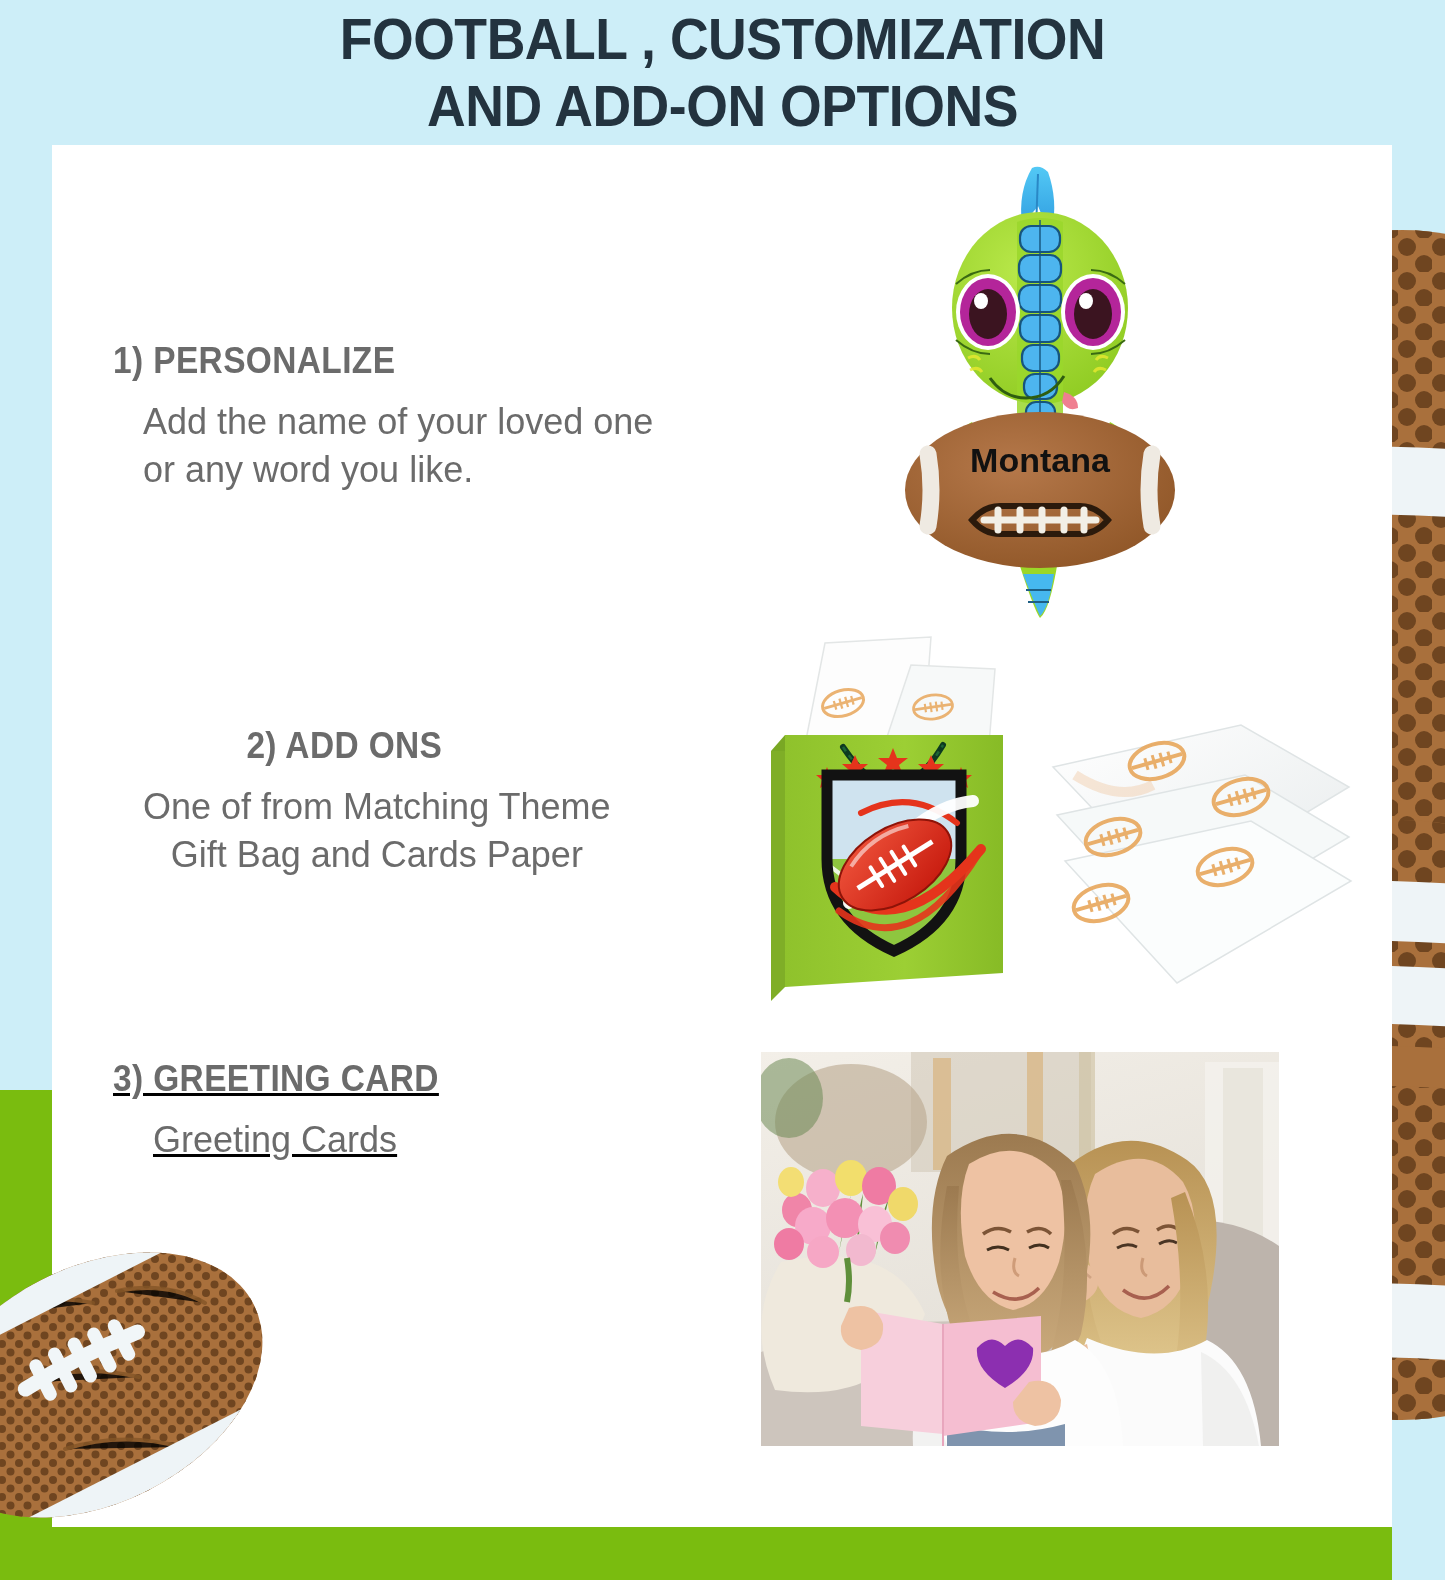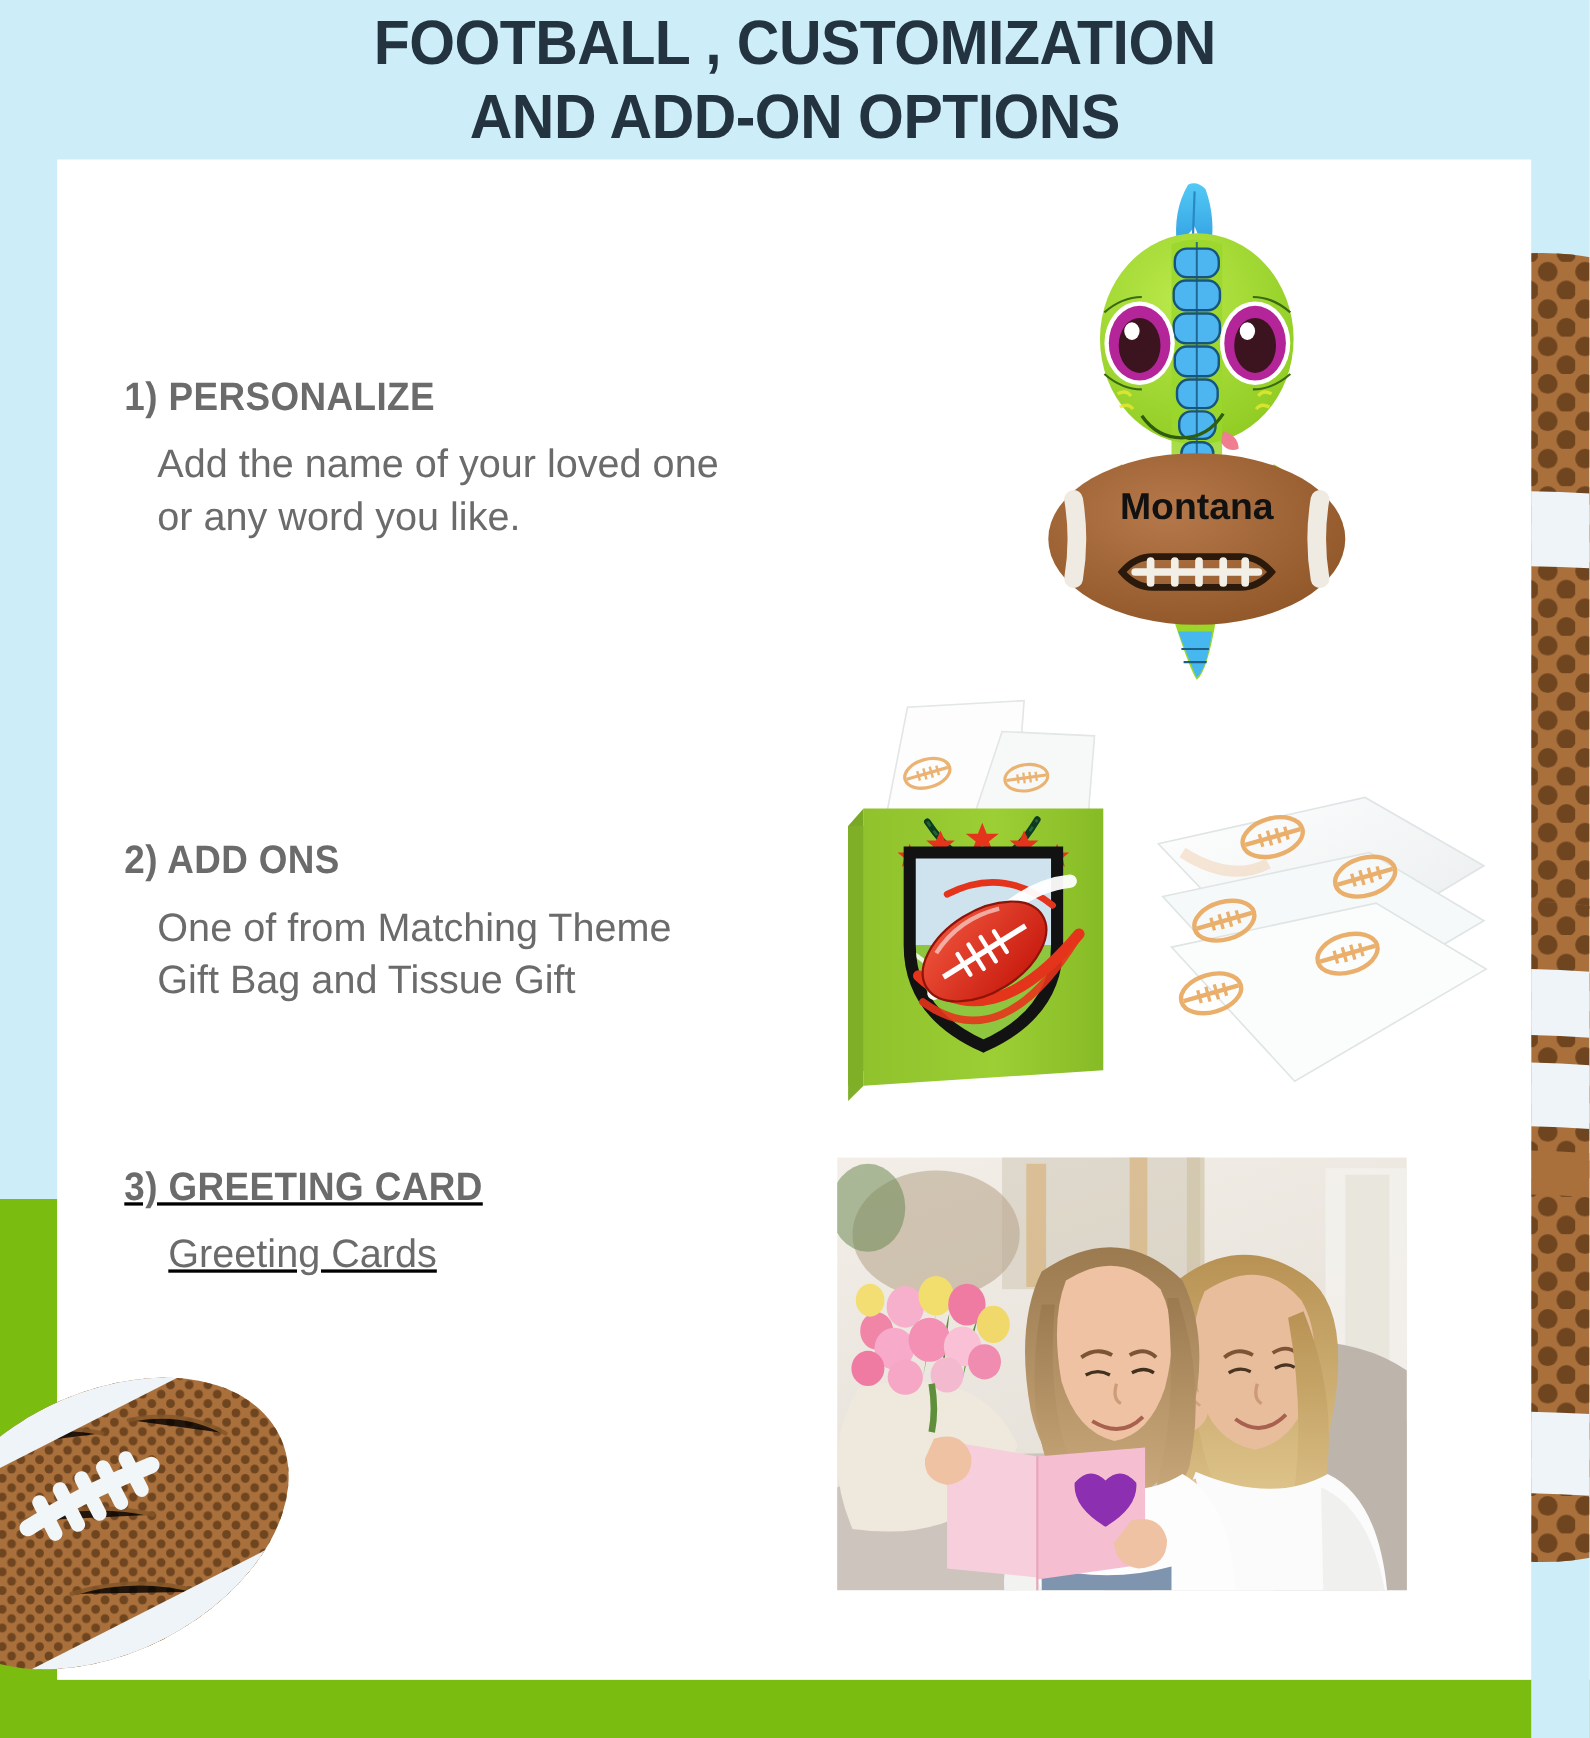--- a/index.html
+++ b/index.html
@@ -58,27 +58,27 @@
     color:#6b6b6b;
     font-size:36px;
     line-height:1.34;
     margin-top:16px;
     margin-left:30px;
     font-weight:normal;
   }
   .step-body div{ white-space:nowrap; }
 
   #step1{ left:113px; top:340px; }
-  #step2{ left:113px; top:761px; }
+  #step2{ left:113px; top:725px;text-align:center; }
   #step3{ left:113px; top:1058px;text-decoration:underline; }
   #step3 .step-body div:last-child{ padding-left:10px;margin-top:14px; }
 
   
   .prod{ position:absolute; z-index:4; }
-  #plush{ left:928px; top:160px; width:320px; height:460px;text-align:right; }
+  #plush{ left:880px; top:160px; width:320px; height:460px;text-align:right; }
   #addons{ left:765px; top:615px; width:590px; height:390px; }
   #photo{ left:761px; top:1052px; width:518px; height:394px; overflow:hidden; }
   #bigball{ left:-45px; top:1195px; width:330px; height:370px; z-index:7; }
 
   svg{ display:block; }
 </style>
 </head>
 <body>
 
 <div class="bg-blue"></div>
@@ -124,21 +124,21 @@
   <div class="step-body">
     <div>Add the name of your loved one</div>
     <div>or any word you like.</div>
   </div>
 </div>
 
 <div class="step" id="step2">
   <div class="step-head">2) ADD ONS</div>
   <div class="step-body">
     <div>One of from Matching Theme</div>
-    <div>Gift Bag and Tissue Gift</div>
+    <div>Gift Bag and Cards Paper</div>
   </div>
 </div>
 
 <div class="step" id="step3">
   <div class="step-head">3) GREETING CARD</div>
   <div class="step-body">
     <div>Greeting Cards</div>
   </div>
 </div>
 

